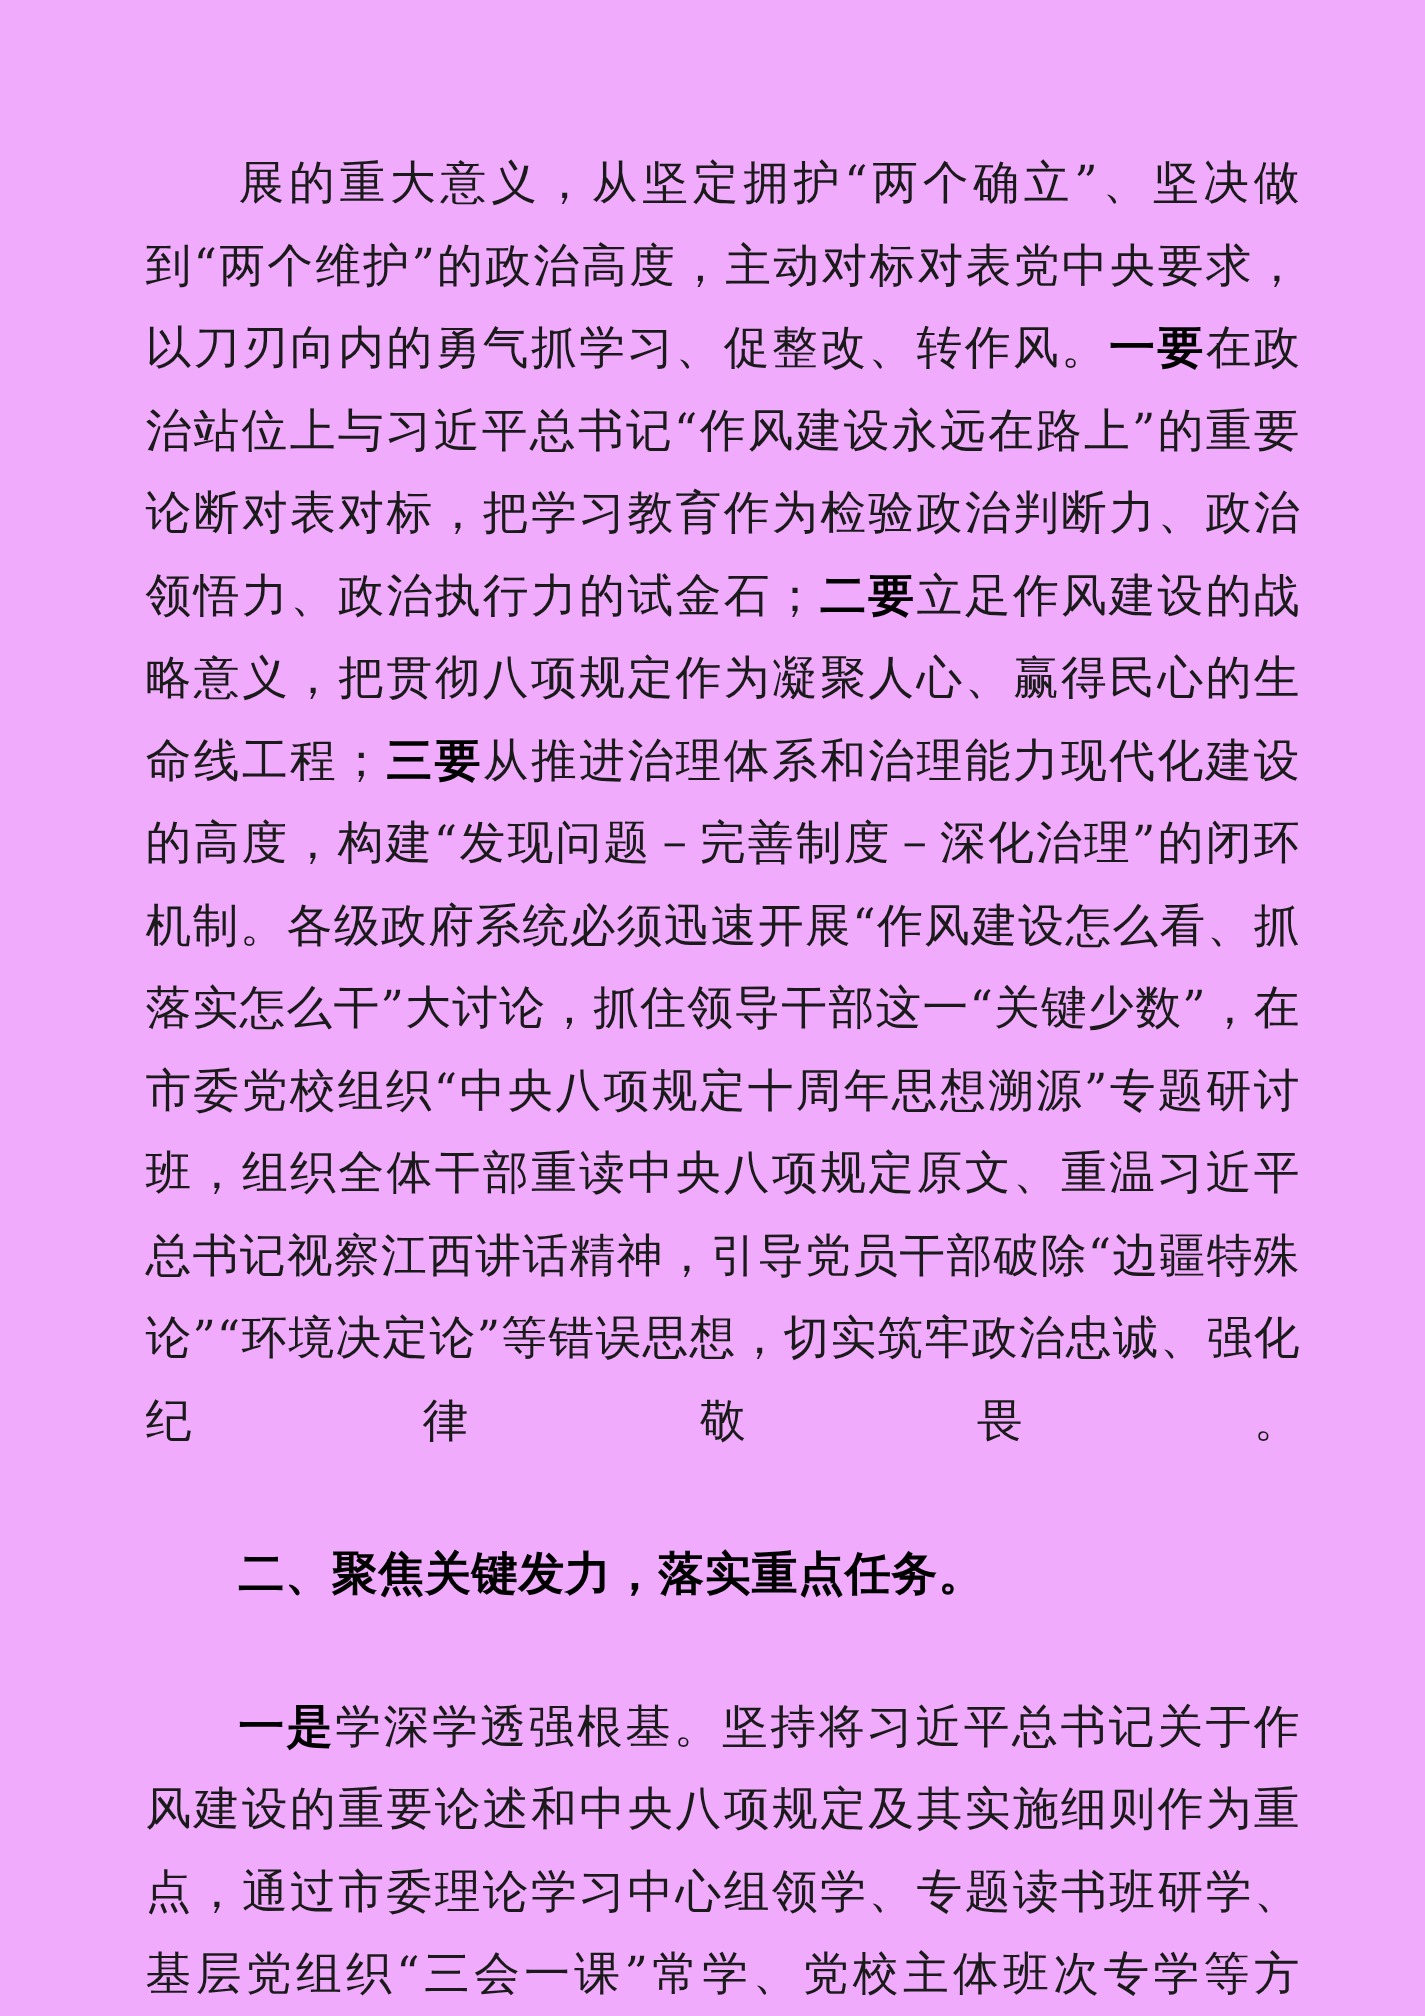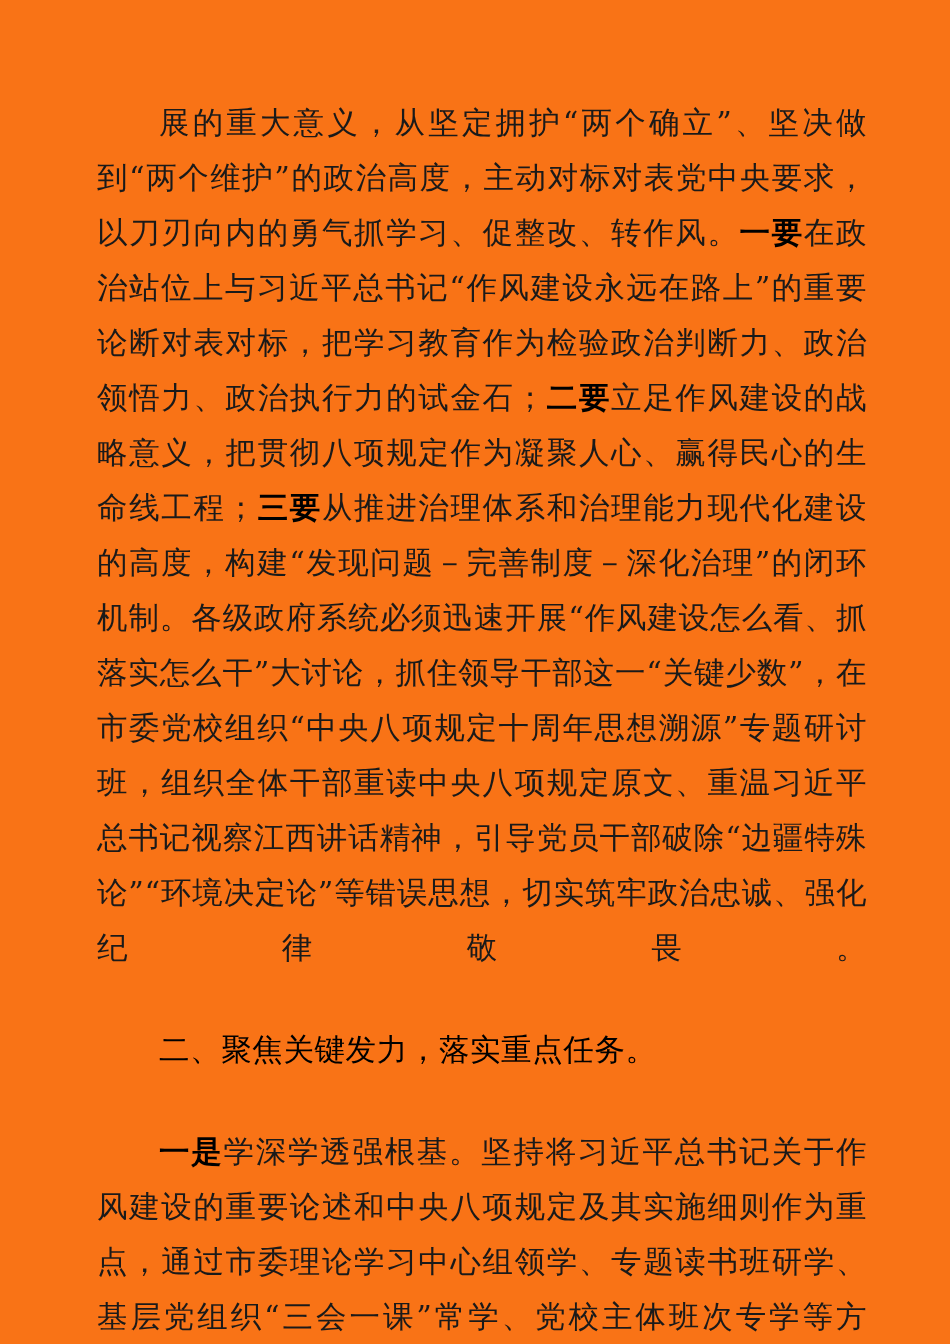--- a/index.html
+++ b/index.html
@@ -4,21 +4,21 @@
 <style>
   html, body {
     margin: 0;
     padding: 0;
     background: #ffffff;
   }
   .page {
     position: relative;
     width: 950px;
     height: 1344px;
-    background: #f97316;
+    background: #f0abfc;
     margin: 0 auto;
     overflow: hidden;
     box-sizing: border-box;
   }
   .textblock {
     position: absolute;
     left: 97px;
     top: 95px;
     width: 770px;
   }
@@ -38,21 +38,21 @@
   .para.indent2 {
     text-indent: 62px;
   }
   .para.endjust {
     text-align-last: justify;
   }
   .heading {
     font-family: "DejaVu Serif", "Liberation Serif", serif;
     font-size: 30.5px;
     line-height: 55px;
-    font-weight: normal;
+    font-weight: bold;
     color: #000000;
     text-indent: 62px;
     letter-spacing: 0.6px;
     margin: 0;
     text-align: left;
   }
   .b {
     font-weight: bold;
     color: #000000;
   }

